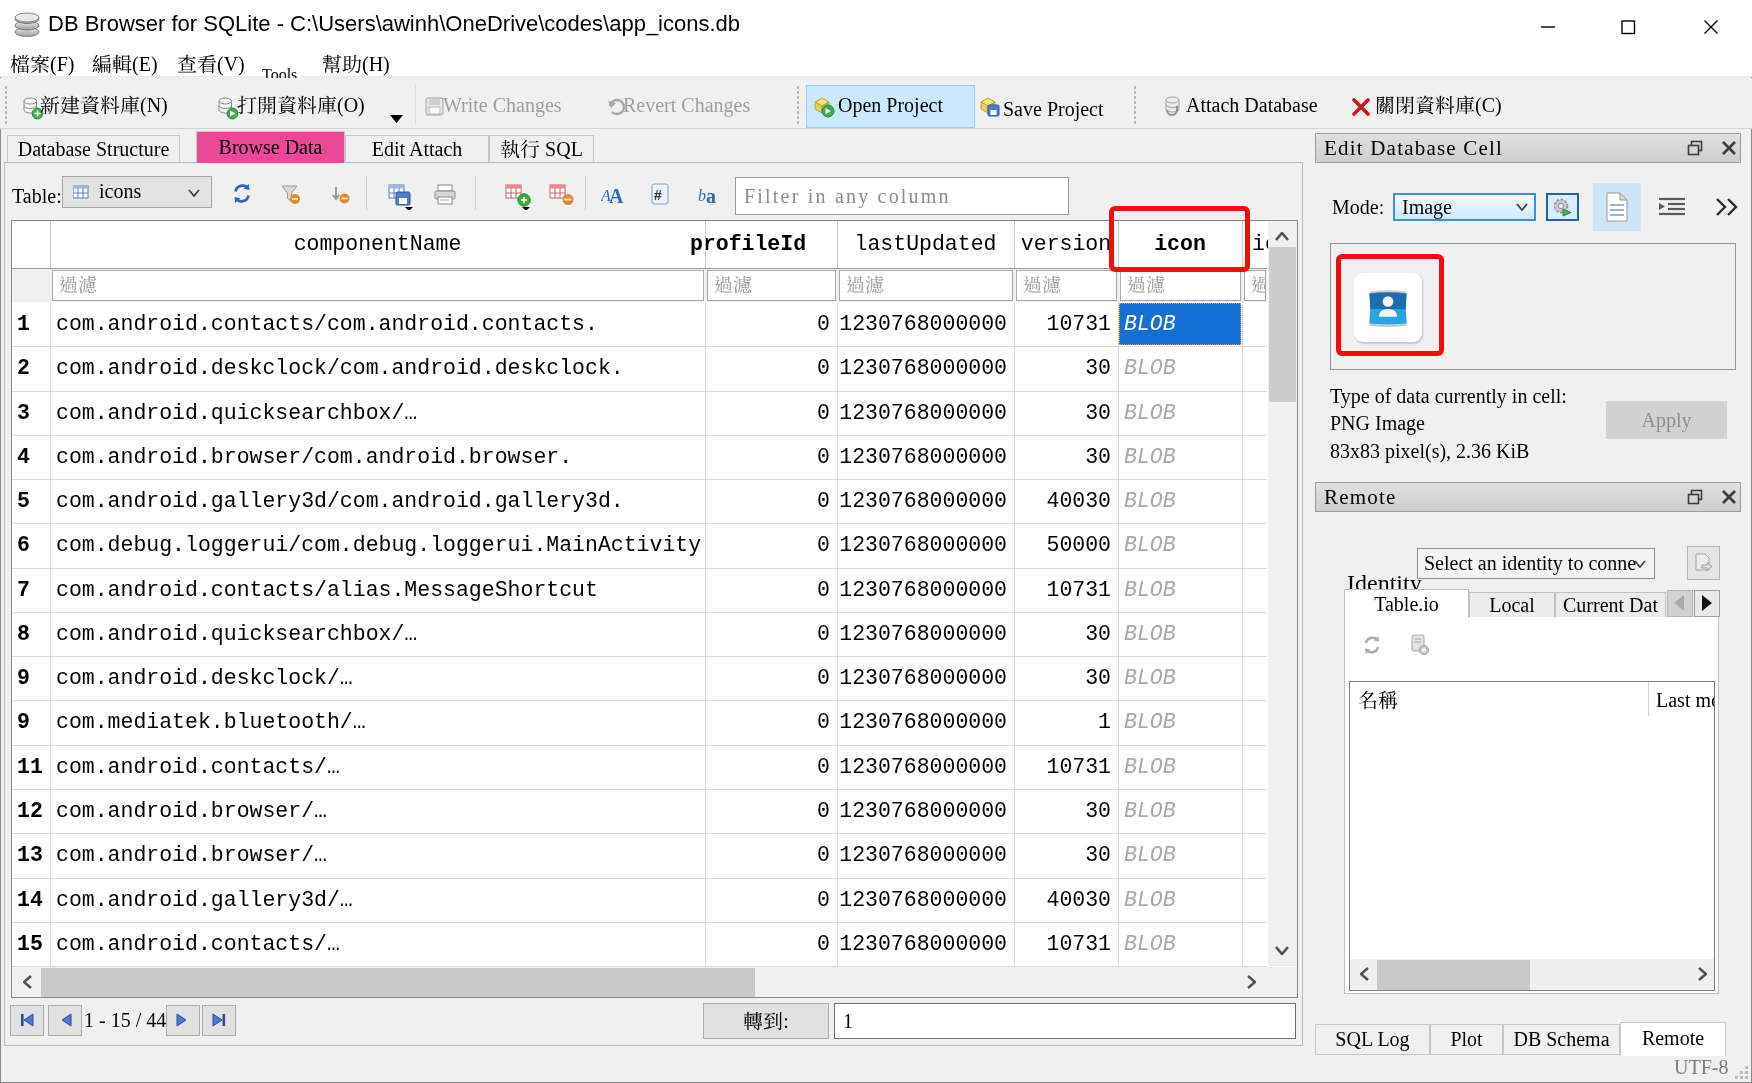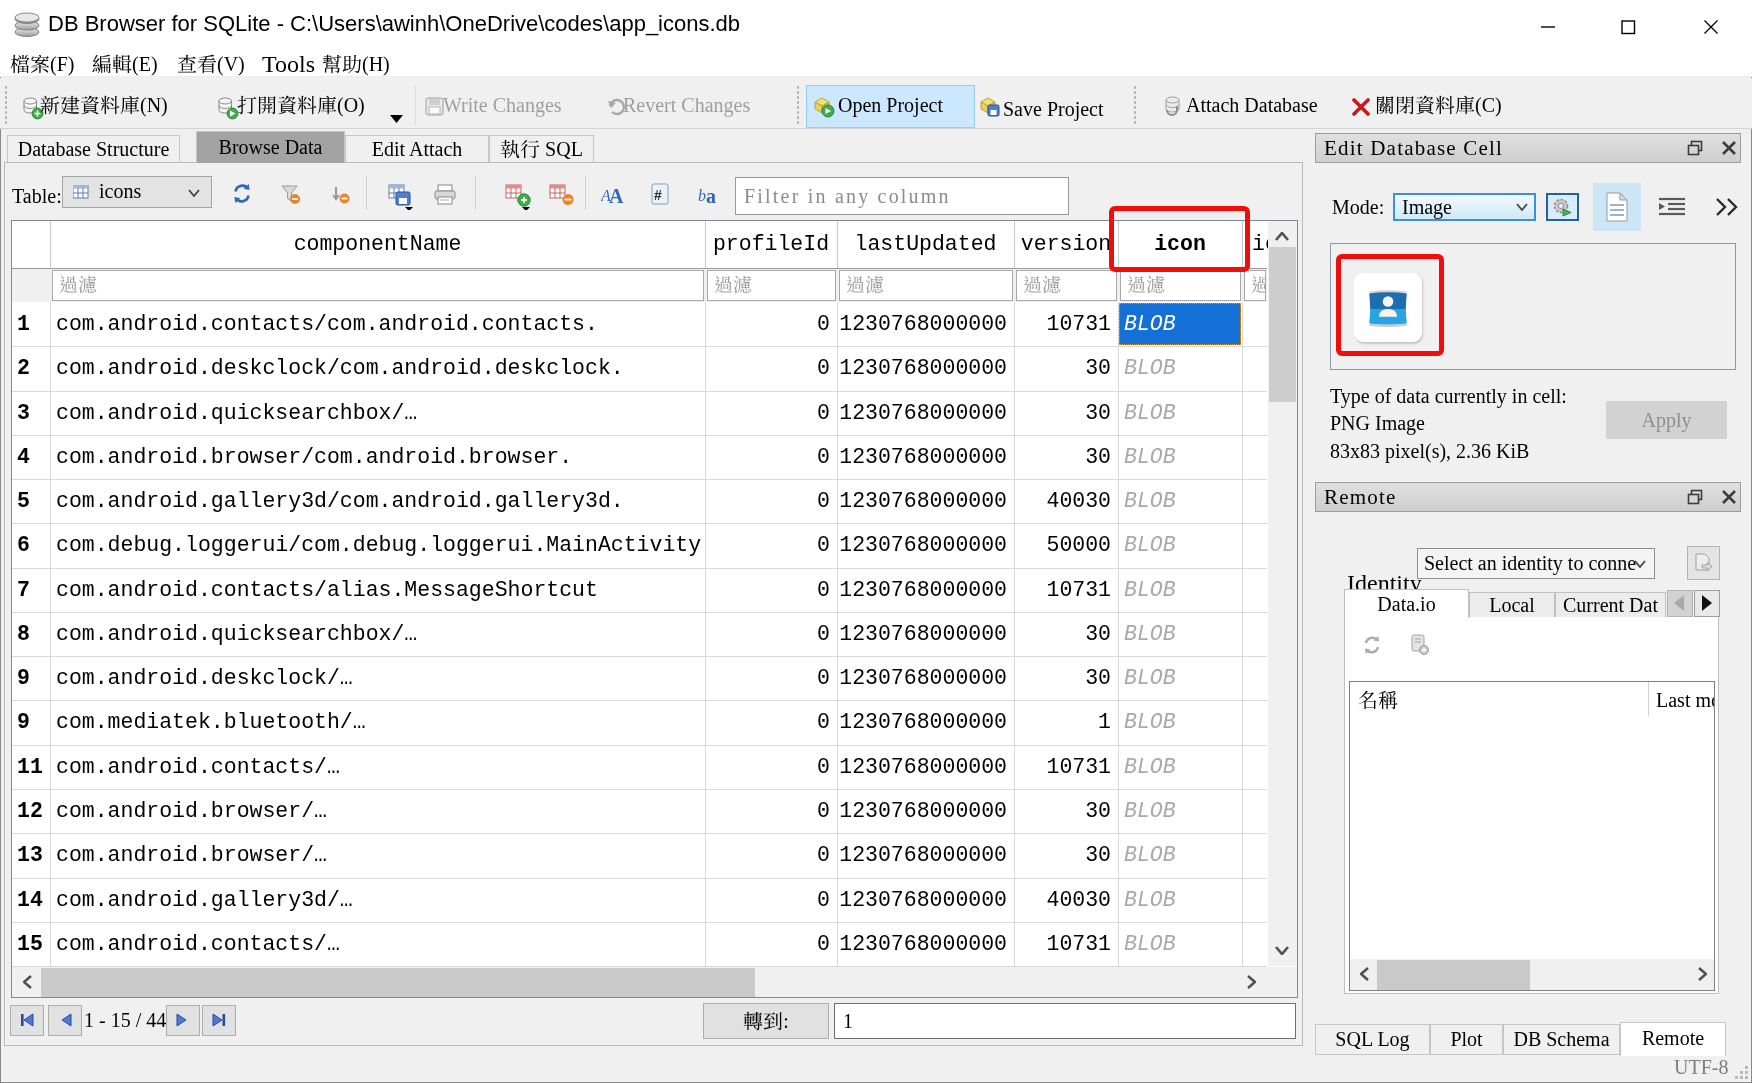--- a/index.html
+++ b/index.html
@@ -11,21 +11,21 @@
 .titlebar{position:absolute;left:0;top:0;width:100%;height:48px;background:#fff}
 .menubar{position:absolute;left:0;top:48px;width:100%;height:29px;background:#fff;border-bottom:1px solid #ececec}
 .toolbar{position:absolute;left:0;top:78px;width:100%;height:51px;background:#f0f0f0;border-bottom:1px solid #d4d4d4}
 .tbtxt{font-size:20px;color:#000}
 .tbdis{color:#9f9f9f}
 .dothandle{position:absolute;top:85px;width:4px;height:40px;
  background-image:radial-gradient(circle,#b2b2b2 1.1px,transparent 1.2px);background-size:4px 5px}
 .vsep{position:absolute;top:85px;width:1px;height:40px;background:#dcdcdc}
 .tab{position:absolute;top:135px;height:27px;background:#f0f0f0;border:1px solid #c6c6c6;border-bottom:none;
  font-size:20px;text-align:center;color:#000}
-.tabactive{top:131px;height:32px;background:#a3a3a3;z-index:3}
+.tabactive{top:131px;height:32px;background:#ec4899;z-index:3}
 .gridline{position:absolute;background:#d9d9d9}
 .hdrtxt{position:absolute;top:221px;height:47px;line-height:47px;text-align:center;font-size:21.5px;color:#000}
 .cellL{position:absolute;height:44px;line-height:44px;font-size:21.5px;color:#000;white-space:pre}
 .cellR{position:absolute;height:44px;line-height:44px;font-size:21.5px;color:#000;text-align:right;white-space:pre}
 .filtbox{position:absolute;top:270px;height:31px;background:#fff;border:1px solid #a8a8a8;overflow:hidden;line-height:29px}
 .blob{color:#a9a9a9;font-style:italic}
 .dockhdr{position:absolute;left:1315px;width:426px;height:30px;background:linear-gradient(#e0e0e0,#cecece);
  border:1px solid #9d9d9d;font-size:21px;letter-spacing:1.2px;color:#000;line-height:28px;padding-left:8px}
 .btn{position:absolute;background:#e1e1e1;border:1px solid #adadad}
 .rtab{position:absolute;background:#ececec;border:1px solid #c0c0c0;font-size:20px;text-align:center;color:#000}
@@ -104,21 +104,21 @@
       </g>
     </svg>(E)</div>
 <div class="a" style="left:177px;top:51px;font-size:20px;line-height:26px"><svg class="cj" style="vertical-align:-2.6px" width="40" height="20" fill="#000">
       <g transform="translate(0.0,17.60) scale(0.0200,-0.0200)">
         <use href="#g4"></use>
       </g>
       <g transform="translate(20.0,17.60) scale(0.0200,-0.0200)">
         <use href="#g5"></use>
       </g>
     </svg>(V)</div>
-<div class="a" style="left:262px;top:51px;font-size:24px;line-height:26px">Tools</div>
+<div class="a" style="left:262px;top:62px;font-size:16px;line-height:26px">Tools</div>
 <div class="a" style="left:322px;top:51px;font-size:20px;line-height:26px"><svg class="cj" style="vertical-align:-2.6px" width="40" height="20" fill="#000">
       <g transform="translate(0.0,17.60) scale(0.0200,-0.0200)">
         <use href="#g6"></use>
       </g>
       <g transform="translate(20.0,17.60) scale(0.0200,-0.0200)">
         <use href="#g7"></use>
       </g>
     </svg>(H)</div>
 <div class="toolbar"></div>
 <div class="dothandle" style="left:4px"></div>
@@ -334,21 +334,21 @@
     <rect x="2" y="1" width="16" height="20" rx="2" fill="#eaf2fb" stroke="#7f9fc0"></rect>
     <text x="4" y="17" font-family="Liberation Sans" font-size="14" font-weight="bold" fill="#333">#</text>
   </svg>
 <svg class="a" style="left:698px;top:184px" width="26" height="22" viewBox="0 0 26 22">
     <text x="0" y="17" font-family="Liberation Serif" font-size="16" font-style="italic" fill="#2f68b5">b</text>
     <text x="8" y="19" font-family="Liberation Serif" font-size="20" font-weight="bold" fill="#2f68b5">a</text>
   </svg>
 <div class="a" style="left:735px;top:177px;width:334px;height:38px;background:#fff;border:1px solid #999;font-size:20px;letter-spacing:2.2px;line-height:36px;padding-left:8px;color:#8b8b8b">Filter in any column</div>
 <div class="a" style="left:11px;top:220px;width:1287px;height:778px;border:1px solid #828790;background:#fff"></div>
 <div class="hdrtxt mono" style="left:50px;width:655px;font-weight:400">componentName</div>
-<div class="hdrtxt mono" style="left:705px;width:132px;font-weight:400">profileId</div>
+<div class="hdrtxt mono" style="left:682px;width:132px;font-weight:700">profileId</div>
 <div class="hdrtxt mono" style="left:837px;width:177px;font-weight:400">lastUpdated</div>
 <div class="hdrtxt mono" style="left:1014px;width:104px;font-weight:400">version</div>
 <div class="hdrtxt mono" style="left:1118px;width:124px;font-weight:700">icon</div>
 <div class="hdrtxt mono" style="left:1252px;width:40px;overflow:hidden;text-align:left">ic</div>
 <div class="gridline" style="left:50px;top:221px;width:1px;height:47px;background:#c9c9c9"></div>
 <div class="gridline" style="left:50px;top:302px;width:1px;height:664px"></div>
 <div class="gridline" style="left:705px;top:221px;width:1px;height:47px;background:#c9c9c9"></div>
 <div class="gridline" style="left:705px;top:302px;width:1px;height:664px"></div>
 <div class="gridline" style="left:837px;top:221px;width:1px;height:47px;background:#c9c9c9"></div>
 <div class="gridline" style="left:837px;top:302px;width:1px;height:664px"></div>
@@ -628,21 +628,21 @@
 <div class="a" style="left:1347px;top:568px;font-size:24px;line-height:30px">Identity</div>
 <div class="a" style="left:1417px;top:548px;width:238px;height:31px;background:#f4f4f4;border:1px solid #8f8f8f;font-size:20px;line-height:29px;padding-left:6px;overflow:hidden;white-space:nowrap">Select an identity to conne</div>
 <svg class="a" style="left:1634px;top:560px" width="12" height="8" viewBox="0 0 12 8">
     <path d="M1 1 L6 7 L11 1" fill="none" stroke="#444" stroke-width="1.8"></path>
   </svg>
 <div class="a" style="left:1687px;top:546px;width:33px;height:34px;background:#e4e4e4;border:1px solid #b4b4b4"></div>
 <svg class="a" style="left:1693px;top:553px" width="20" height="20" viewBox="0 0 20 20">
     <path d="M3 1 h9 l4 4 v12 h-13 Z" fill="#ededed" stroke="#9f9f9f"></path>
     <path d="M9 12 h5 v-2.5 l5 4 l-5 4 v-2.5 h-5 Z" fill="#dcdcdc" stroke="#9f9f9f"></path>
   </svg>
-<div class="rtab" style="left:1344px;top:589px;width:125px;height:29px;background:#fff;border-bottom:none;line-height:28px;z-index:2">Data.io</div>
+<div class="rtab" style="left:1344px;top:589px;width:125px;height:29px;background:#fff;border-bottom:none;line-height:28px;z-index:2">Table.io</div>
 <div class="rtab" style="left:1469px;top:592px;width:86px;height:26px;line-height:25px">Local</div>
 <div class="rtab" style="left:1555px;top:592px;width:111px;height:26px;line-height:25px;overflow:hidden">Current Dat</div>
 <div class="btn" style="left:1667px;top:590px;width:26px;height:27px;background:#d2d2d2;border-color:#b4b4b4"></div>
 <svg class="a" style="left:1672px;top:594px" width="13" height="18" viewBox="0 0 13 18">
     <path d="M12 1 L2 9 L12 17 Z" fill="#a9a9a9"></path>
   </svg>
 <div class="btn" style="left:1694px;top:590px;width:26px;height:27px;background:#e9e9e9;border-color:#9f9f9f"></div>
 <svg class="a" style="left:1700px;top:594px" width="13" height="18" viewBox="0 0 13 18">
     <path d="M2 1 L12 9 L2 17 Z" fill="#111"></path>
   </svg>

